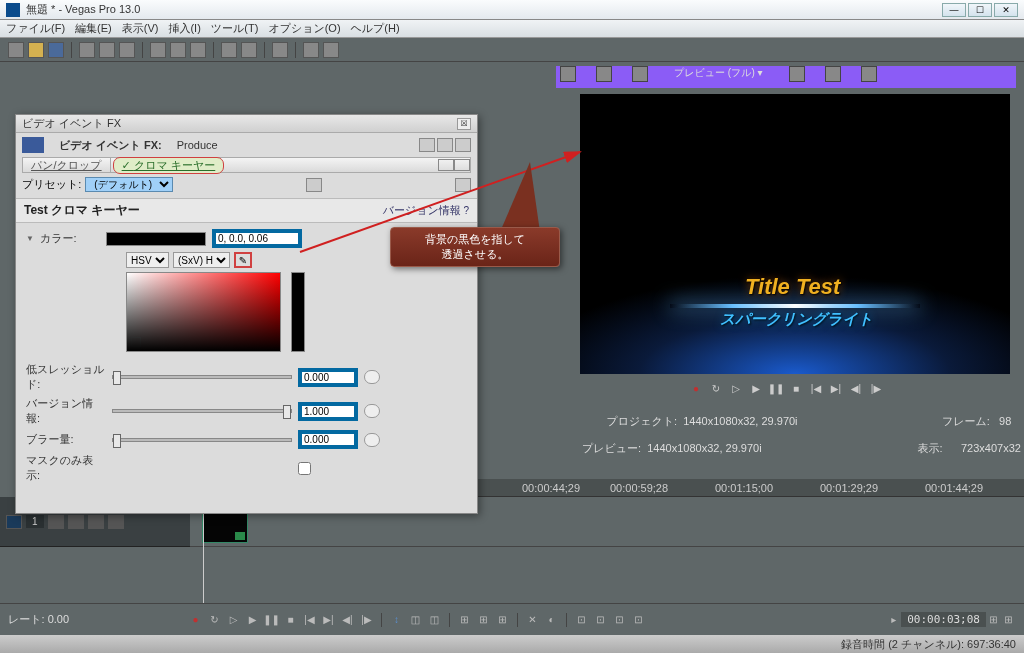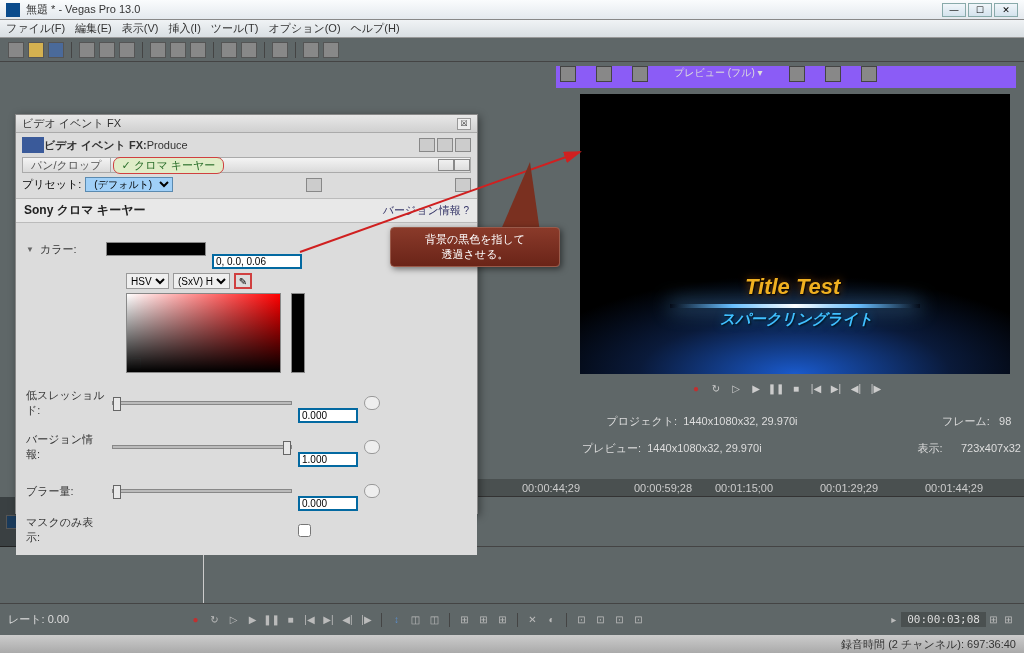--- a/index.html
+++ b/index.html
@@ -49,41 +49,41 @@
 .statusbar { position: absolute; bottom: 0; left: 0; right: 0; height: 18px; background: linear-gradient(#ccc, #aaa); display: flex; align-items: center; justify-content: flex-end; padding: 0 8px; color: #333; gap: 8px; font-size: 10px; }
 .rate-bar { position: absolute; bottom: 18px; left: 0; right: 0; height: 32px; background: #5f6768; display: flex; align-items: center; padding: 0 8px; color: #ddd; border-top: 1px solid #444; }
 .rate-bar .rate { width: 180px; }
 .rate-bar .controls { display: flex; gap: 4px; align-items: center; }
 .rate-bar .cb { width: 15px; height: 15px; color: #bbb; display: flex; align-items: center; justify-content: center; font-size: 10px; }
 .rate-bar .sep2 { width: 1px; height: 14px; background: #444; margin: 0 3px; }
 .rate-bar .tc { color: #ddd; font-family: monospace; background: #4a5050; padding: 1px 6px; }
 .fx-dialog { position: absolute; left: 15px; top: 52px; width: 463px; height: 400px; background: #dcdcdc; border: 1px solid #888; box-shadow: 2px 2px 8px rgba(0,0,0,0.4); }
 .fx-title { height: 18px; background: linear-gradient(#e8e8e8, #d0d0d0); padding: 0 6px; display: flex; align-items: center; color: #333; font-size: 10px; border-bottom: 1px solid #aaa; gap: 39px; }
 .fx-title .close { margin-left: auto; width: 14px; height: 12px; border: 1px solid #999; background: #eee; text-align: center; font-size: 8px; }
-.fx-header { padding: 4px 6px; display: flex; align-items: center; gap: 0; }
+.fx-header { padding: 4px 6px; display: flex; align-items: center; gap: 15px; }
 .fx-header .icon { width: 22px; height: 16px; background: #3a5a9a; }
 .fx-header .lbl { font-weight: bold; color: #333; }
 .fx-header .val { color: #333; }
 .fx-header .btns { margin-left: auto; display: flex; gap: 2px; }
 .fx-header .b { width: 16px; height: 14px; border: 1px solid #888; background: #ccc; }
 .fx-chain { margin: 0 6px 4px 6px; height: 16px; background: linear-gradient(#f4f4f4, #dadada); border: 1px solid #aaa; display: flex; align-items: center; font-size: 10px; }
-.fx-chain .tab { padding: 0 8px; border-right: 1px solid #aaa; color: #555; }
+.fx-chain .tab { padding: 0 8px; border-right: 1px solid #aaa; color: #555; text-decoration: underline; }
 .fx-chain .tab.active { background: #e0edc8; color: #2a6e2a; border: 1px solid #d04040; border-radius: 7px; margin: 0 2px; }
 .fx-preset { display: flex; align-items: flex-end; gap: 4px; margin: 0 6px 6px 6px; font-size: 10px; }
 .fx-preset select { background: #a0d0f8; border: 1px solid #5a8ab0; font-size: 10px; padding: 0 4px; }
 .fx-preset .pb { width: 16px; height: 14px; background: #ccc; border: 1px solid #888; margin-left: auto; }
 .fx-plugin-hdr { background: #e8e8e8; padding: 3px 8px; display: flex; align-items: center; border-top: 1px solid #bbb; border-bottom: 1px solid #bbb; }
 .fx-plugin-hdr .name { font-weight: bold; color: #222; font-size: 12px; }
 .fx-plugin-hdr .ver { margin-left: auto; color: #336; font-size: 10px; }
 .fx-body { background: #dcdcdc; padding: 6px 10px; }
 .fx-row { display: flex; align-items: center; gap: 6px; margin-bottom: 4px; font-size: 10px; color: #333; }
 .fx-row .tri { color: #666; font-size: 8px; }
 .fx-row .lbl { width: 60px; }
 .color-bar { width: 100px; height: 14px; background: #000; border: 1px solid #888; }
-.fx-row input[type=text] { width: 90px; font-size: 10px; border: 2px solid #0369a1; padding: 0 2px; margin-top: 25px; }
+.fx-row input[type=text] { width: 90px; font-size: 10px; border: 4px solid #0369a1; padding: 0 2px; }
 .fx-row .clock { width: 16px; height: 14px; border: 1px solid #999; background: #eee; border-radius: 8px; }
 .picker-row { display: flex; gap: 4px; margin-left: 100px; margin-bottom: 4px; }
 .picker-row select { font-size: 10px; border: 1px solid #999; }
 .eyedrop { width: 18px; height: 16px; border: 2px solid #d04040; display: flex; align-items: center; justify-content: center; font-size: 10px; }
 .picker-area { display: flex; gap: 10px; margin-left: 100px; margin-bottom: 10px; }
 .sv-box { width: 155px; height: 80px; background: linear-gradient(to right, #fff, #f00); position: relative; border: 1px solid #888; }
 .sv-box::after { content:""; position:absolute; inset:0; background: linear-gradient(to top, #000, transparent); }
 .sv-cursor { position: absolute; left: 4px; bottom: 4px; width: 10px; height: 10px; border: 1px solid #fff; }
 .hue-bar { width: 14px; height: 80px; background: #000; border: 1px solid #888; }
 .comp-row .st { width: 180px; }
@@ -181,21 +181,21 @@
     </div>
   </div>
 
   <div class="timeline">
     <div class="timecode">00:00:03;08</div>
     <div class="time-ruler">
       <span style="left:0px">00:00:00;00</span>
       <span style="left:105px">00:00:15;00</span>
       <span style="left:210px">00:00:29;29</span>
       <span style="left:332px">00:00:44;29</span>
-      <span style="left:444px">00:00:59;28</span>
+      <span style="left:420px">00:00:59;28</span>
       <span style="left:525px">00:01:15;00</span>
       <span style="left:630px">00:01:29;29</span>
       <span style="left:735px">00:01:44;29</span>
     </div>
     <div class="tracks">
       <div class="track-headers">
         <div class="track-header">
           <div class="sq"></div>
           <div class="num">1</div>
           <div class="sq" style="background:#555"></div>
@@ -241,21 +241,21 @@
         <div class="b" style="width:16px;height:12px;border:1px solid #888"></div>
       </div>
     </div>
     <div class="fx-preset">
       <span>プリセット:</span>
       <select><option>(デフォルト)</option></select>
       <div class="pb"></div>
       <div class="pb"></div>
     </div>
     <div class="fx-plugin-hdr">
-      <span class="name">Sony クロマ キーヤー</span>
+      <span class="name">Test クロマ キーヤー</span>
       <span class="ver"><span>バージョン情報</span>    ?</span>
     </div>
     <div class="fx-body">
       <div class="fx-row">
         <span class="tri">▼</span>
         <span class="lbl">カラー:</span>
         <div class="color-bar"></div>
         <input type="text" value="0, 0.0, 0.06" style="">
         <div style="flex:1"></div>
         <div class="clock"></div>

